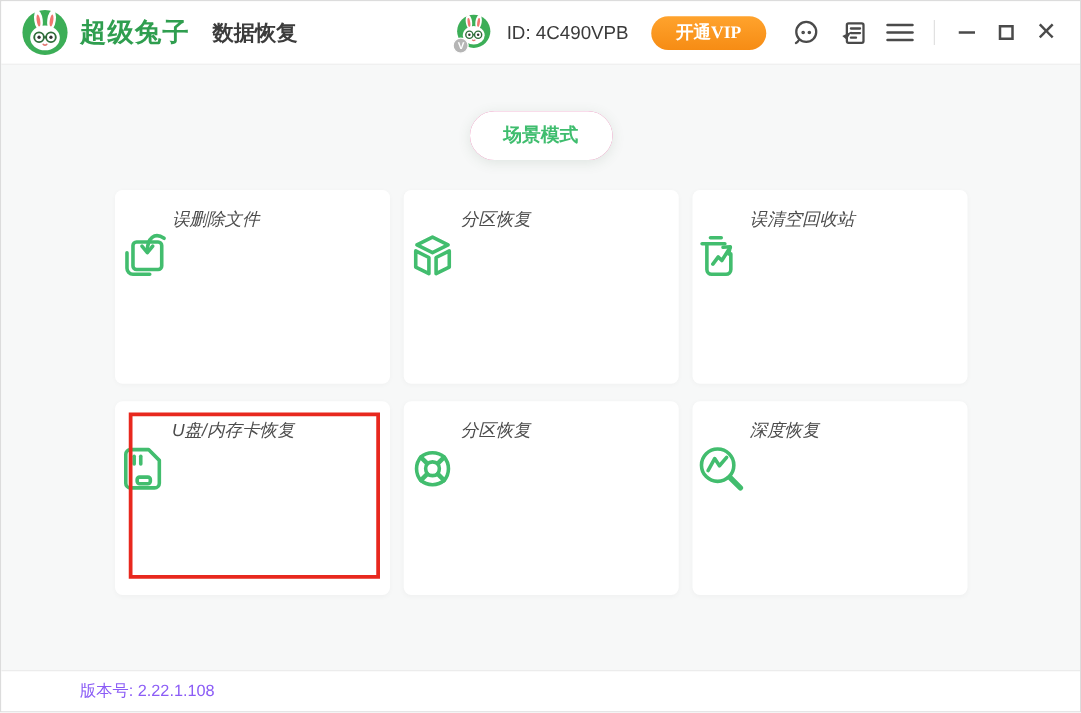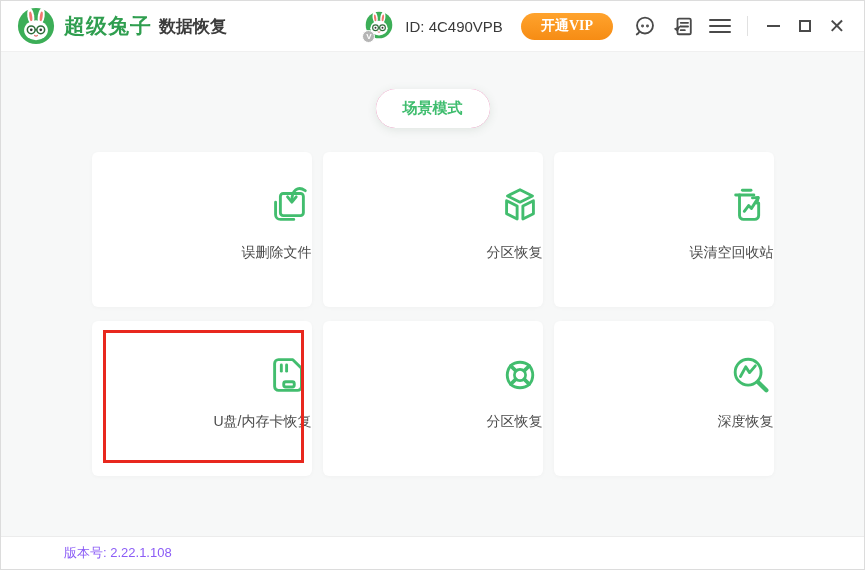--- a/index.html
+++ b/index.html
@@ -4,21 +4,21 @@
 <style>
   * { margin:0; padding:0; box-sizing:border-box; }
   html,body { width:865px; height:570px; }
   body { font-family:"Liberation Sans","DejaVu Sans",sans-serif; background:#fff; }
   .window { width:865px; height:570px; display:flex; flex-direction:column; border:1px solid #dcdcdc; overflow:hidden; background:#fff; }
 
   
   .titlebar { height:50px; background:#fff; display:flex; align-items:center; padding:0 14px 0 16px; flex:0 0 auto; }
   .logo { width:38px; height:38px; flex:0 0 auto; }
   .brand { margin-left:9px; font-size:21px; font-weight:bold; color:#2f9e4f; font-family:"DejaVu Serif","Liberation Serif",serif; letter-spacing:1px;text-align:right; }
-  .product { margin-left:7px; font-size:17px; color:#3c3c3c; font-weight:bold; }
+  .product { margin-left:18px; font-size:17px; color:#3c3c3c; font-weight:bold; }
   .titlebar-right { margin-left:auto; display:flex; align-items:center; }
   .avatar-wrap { position:relative; width:30px; height:30px; }
   .avatar-wrap svg { width:28px; height:28px; }
   .vip-badge { position:absolute; left:-3px; bottom:-2px; width:13px; height:13px; border-radius:50%; background:#b5b5b5; border:1px solid #fff; color:#fff; font-size:8px; font-weight:bold; display:flex; align-items:center; justify-content:center; }
   .user-id { margin-left:10px; font-size:15px; color:#3a3a3a; }
   .vip-btn { margin:0 20px 0 18px; height:27px; padding:0 20px; border:none; border-radius:14px; background:linear-gradient(180deg,#ffa32d,#f68c14); color:#fff; font-size:14px; font-weight:bold; display:flex; align-items:center; cursor:pointer; font-family:Liberation Serif, serif; }
   .tb-icon { width:24px; height:24px; display:flex; align-items:center; justify-content:center; cursor:pointer; }
   .tb-icon + .tb-icon { margin-left:14px; }
   .hamburger { margin-left:14px; width:22px; height:24px; display:flex; flex-direction:column; justify-content:center; gap:4px; cursor:pointer; }
   .hamburger span { display:block; height:2px; background:#4a4a4a; border-radius:1px; }
@@ -29,21 +29,21 @@
   .ico-max { width:12px; height:12px; border:2px solid #4a4a4a; }
   .ico-close { font-size:20px; line-height:1; color:#4a4a4a; font-weight:normal; }
 
   
   .main { flex:1 1 auto; background:#f7f8f8; position:relative; border-top:1px solid #f0f0f0; }
   .tabs { display:flex; width:max-content; margin:37px auto 0; background:#ec4899; border-radius:20px; height:39px; align-items:center; }
   .tab { height:39px; padding:0 27px; display:flex; align-items:center; font-size:15px; color:#3a3a3a; border-radius:20px; cursor:pointer; }
   .tab.active { background:#fff; color:#3fbd6e; box-shadow:0 2px 10px rgba(60,100,70,.13); font-weight:bold; }
 
   .grid { width:682px; margin:24px auto 0; display:grid; grid-template-columns:repeat(3,220px); grid-auto-rows:155px; column-gap:11px; row-gap:14px; }
-  .card { position:relative; background:#fff; border-radius:6px; box-shadow:0 1px 4px rgba(0,0,0,.03); display:flex; flex-direction:column; align-items:flex-end; cursor:pointer; }
+  .card { position:relative; background:#fff; border-radius:6px; box-shadow:0 1px 4px rgba(0,0,0,.03); display:flex; flex-direction:row; align-items:flex-start; cursor:pointer;font-style:italic; }
   .card-icon { margin-top:31px; width:46px; height:46px; }
   .card-label { margin-top:15px; font-size:14px; color:#4c4c4c; }
   .highlight-box { position:absolute; left:11px; top:9px; width:201px; height:133px; border:3px solid #e8281e; pointer-events:none; }
 
   
   .footer { height:33px; background:#fff; border-top:1px solid #ececec; display:flex; align-items:center; padding-left:15px; flex:0 0 auto; }
   .version { font-size:13px; color:#8b5cf6;margin-left:48px; }
 </style>
 </head>
 <body>

